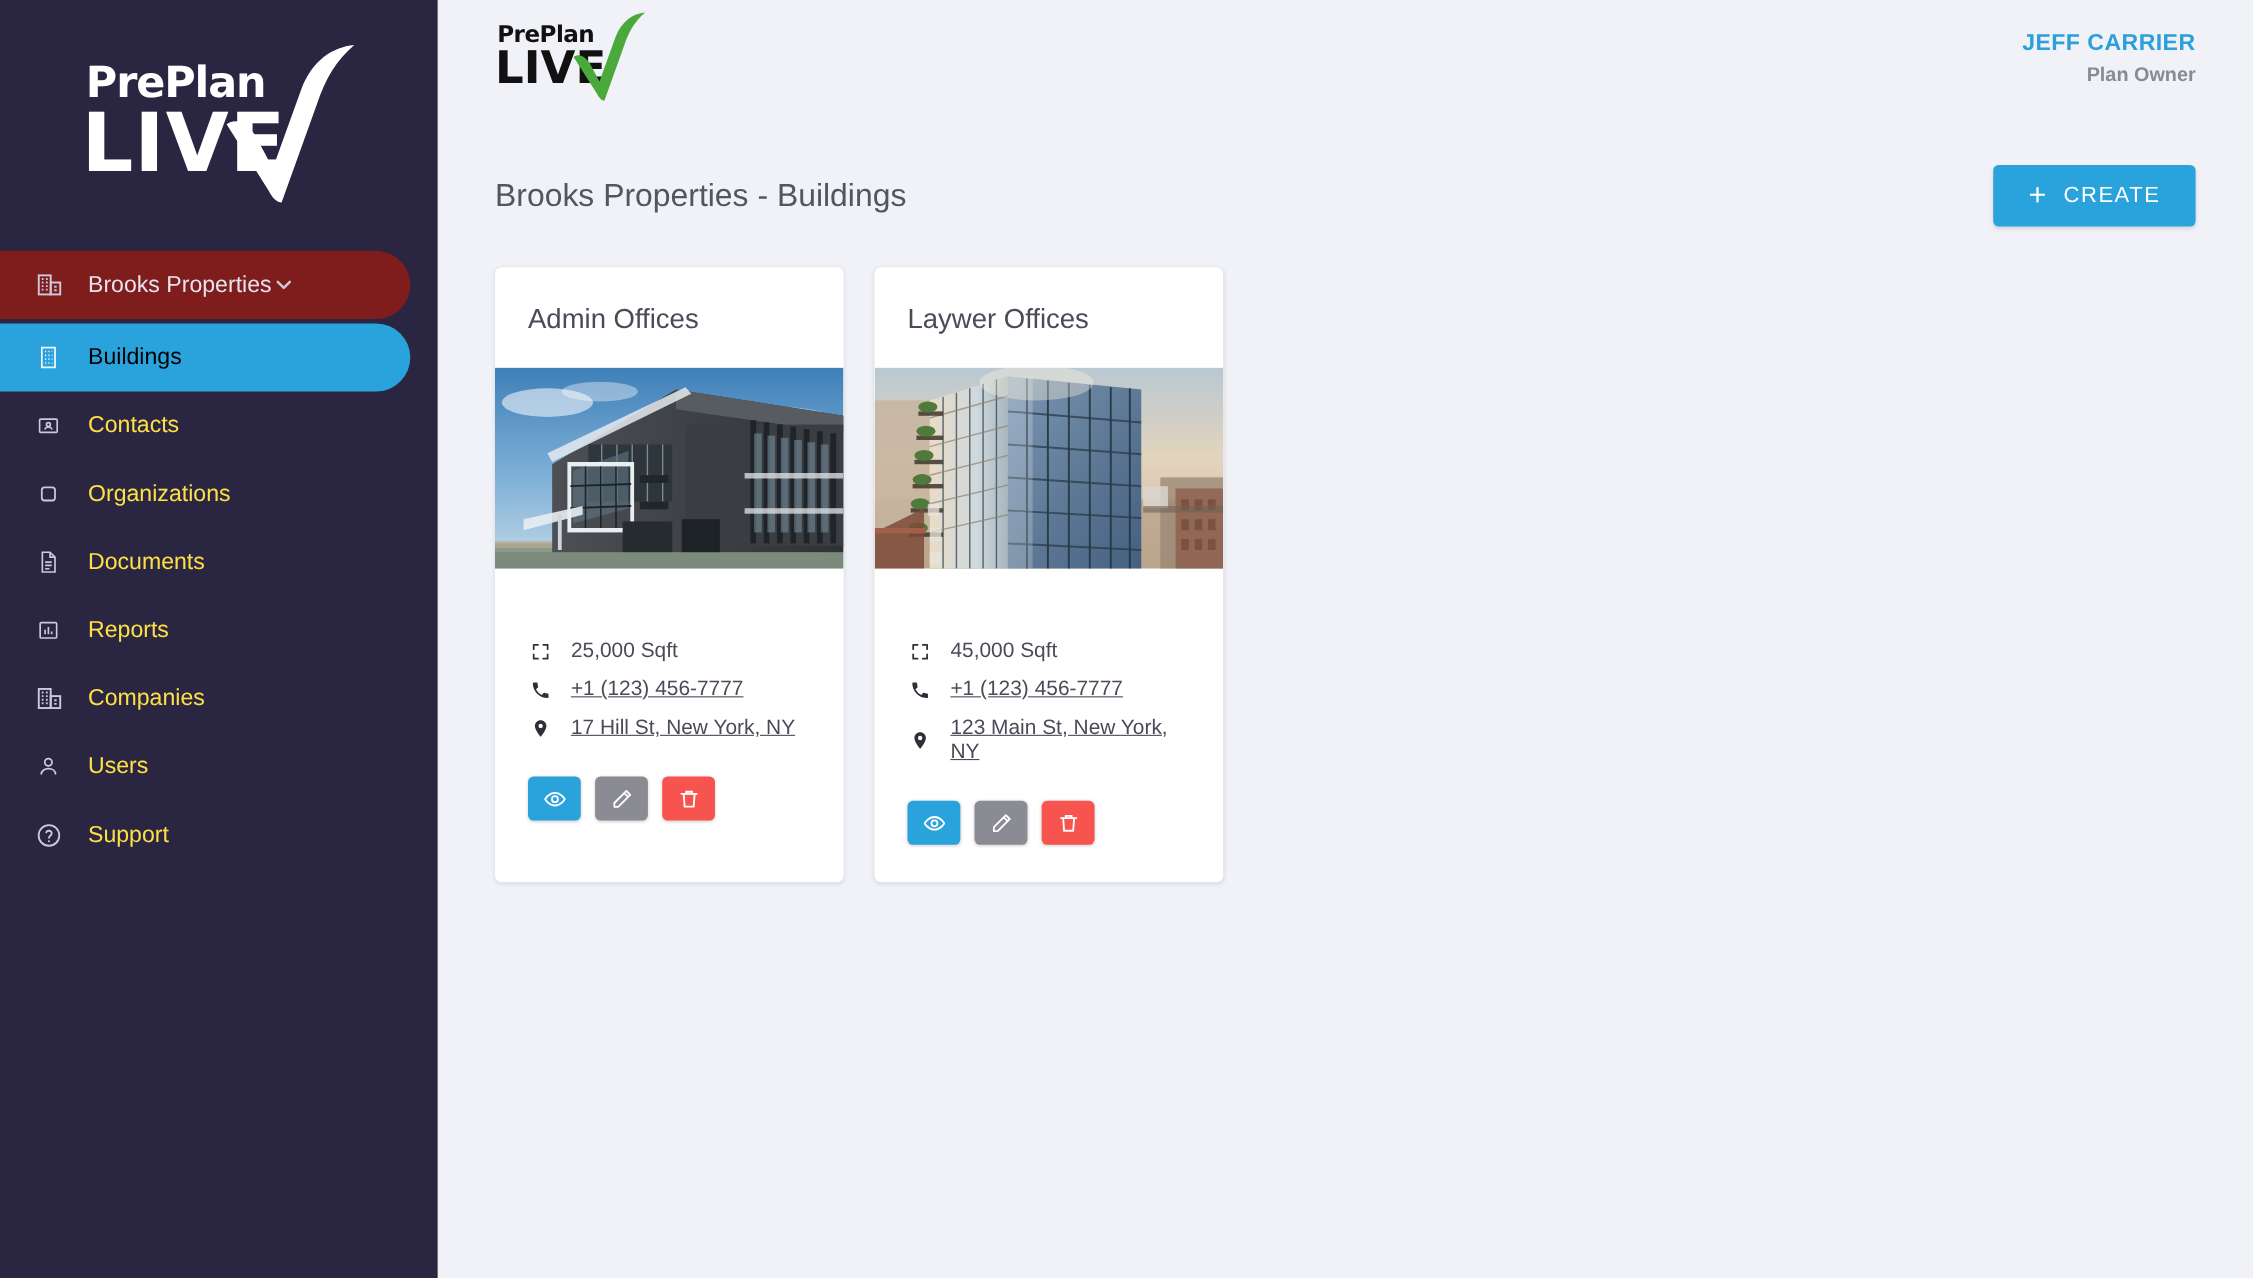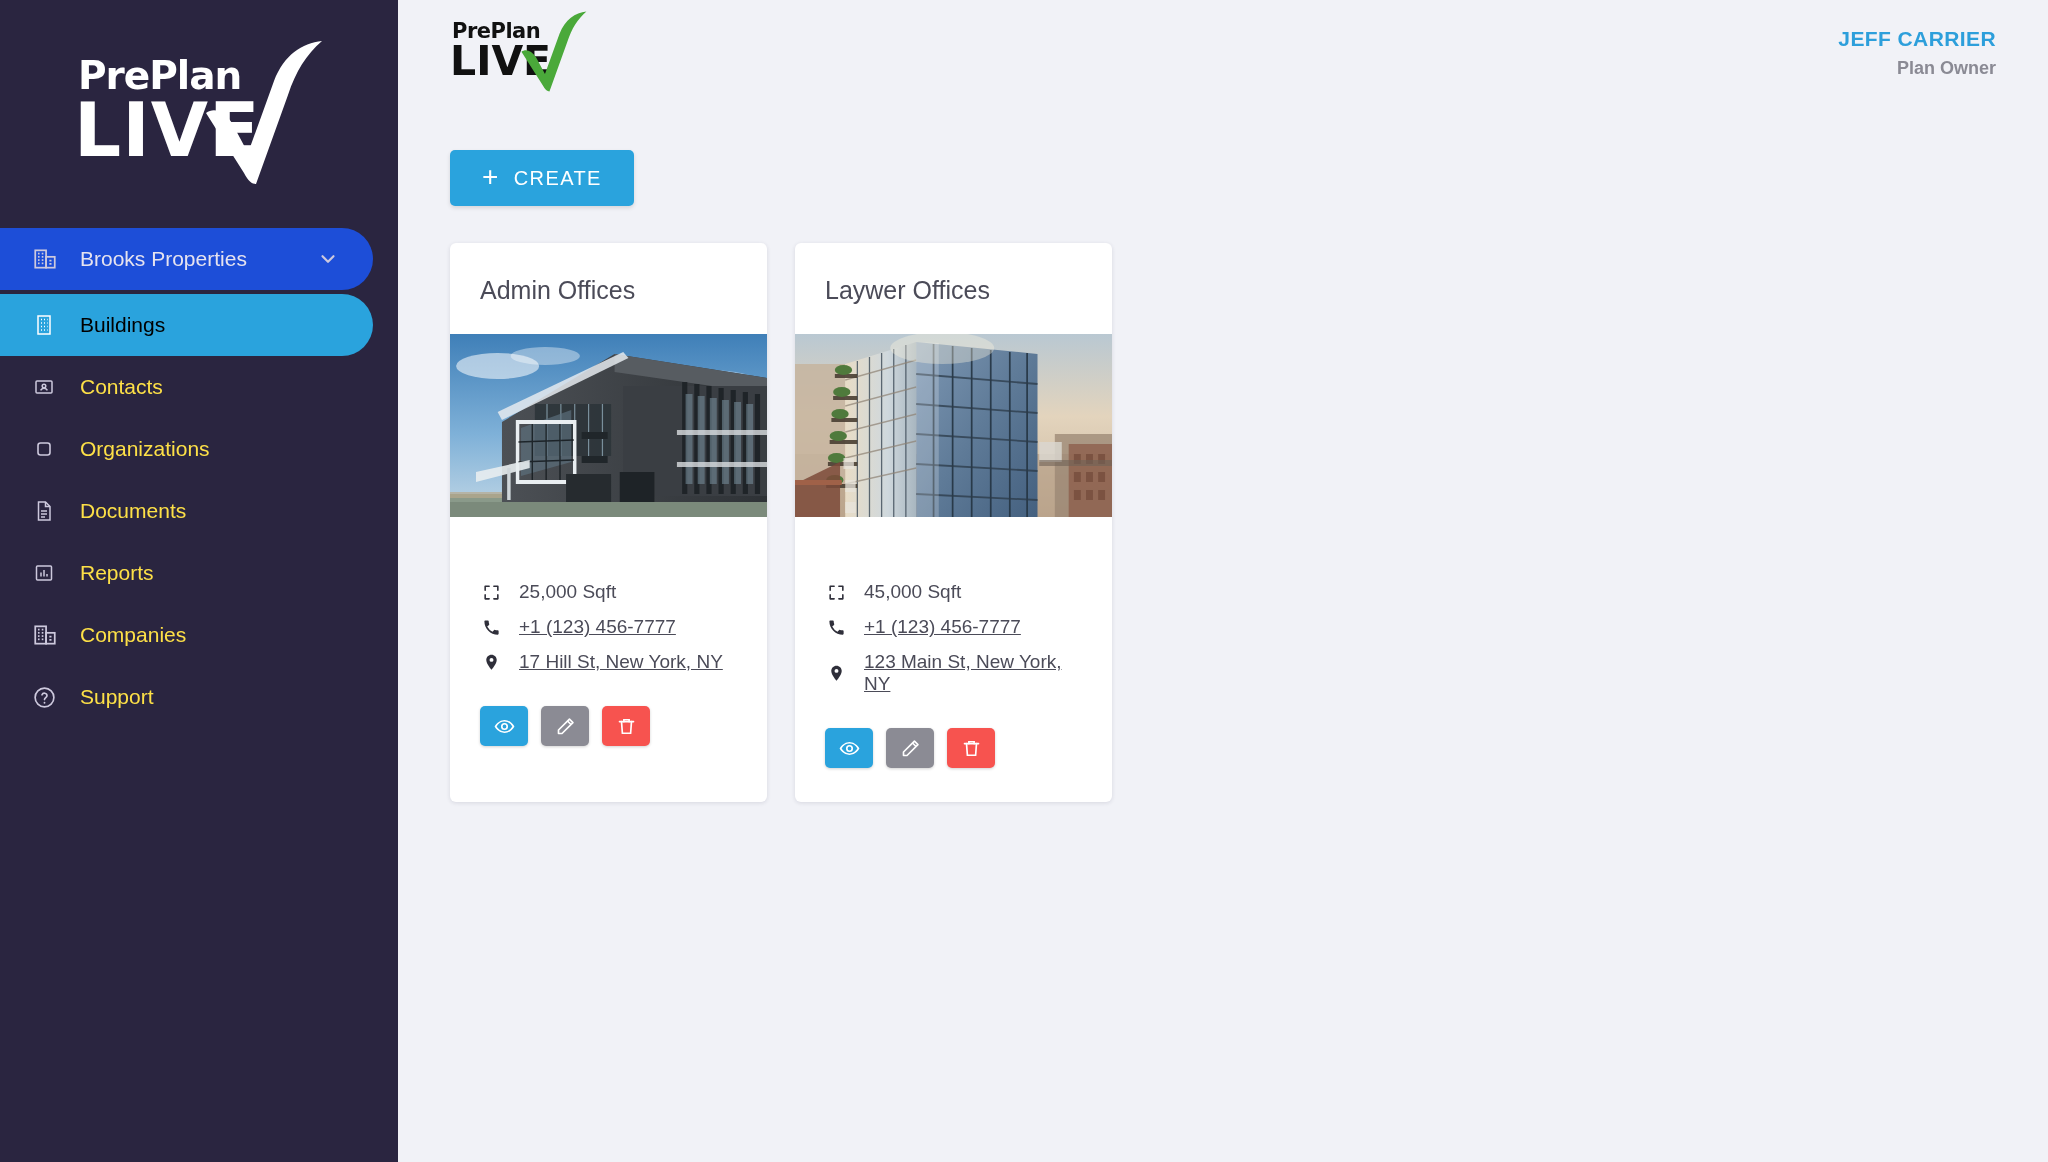--- a/index.html
+++ b/index.html
@@ -95,23 +95,23 @@
     width: 30px;
     min-width: 30px;
     display: flex;
     align-items: center;
     justify-content: flex-start;
     margin-right: 18px;
     color: #cdc9dd;
   }
 
   .nav-item.org {
-    background: #1d4ed8;
+    background: #7f1d1d;
     color: #e6e3ef;
-    justify-content: space-between;
+    justify-content: flex-start;
     padding-right: 26px;
     margin-bottom: 4px;
   }
   .nav-item.org .org-left { display: flex; align-items: center; }
 
   .nav-item.active {
     background: #2aa3dd;
     color: #000000;
   }
   .nav-item.active .nav-ico { color: #ffffff; }
@@ -427,20 +427,29 @@
             <line x1="9" y1="13" x2="10.5" y2="13"></line>
           <line x1="5.5" y1="16" x2="7" y2="16"></line>
             <line x1="9" y1="16" x2="10.5" y2="16"></line>
           <line x1="16" y1="13.5" x2="18" y2="13.5"></line>
             <line x1="16" y1="16.5" x2="18" y2="16.5"></line>
         </svg>
       </span>
       <span>Companies</span>
     </div>
 
+    <div class="nav-item">
+      <span class="nav-ico">
+        <svg width="24" height="24" viewBox="0 0 24 24" fill="none" stroke="currentColor" stroke-width="1.6">
+          <circle cx="12" cy="8" r="3.3"></circle>
+          <path d="M5.5 19c0-3.3 2.9-5.2 6.5-5.2s6.5 1.9 6.5 5.2"></path>
+        </svg>
+      </span>
+      <span>Users</span>
+    </div>
 
     <div class="nav-item">
       <span class="nav-ico">
         <svg width="25" height="25" viewBox="0 0 24 24" fill="none" stroke="currentColor" stroke-width="1.6">
           <circle cx="12" cy="12" r="9"></circle>
           <path d="M9.6 9.4a2.5 2.5 0 0 1 4.8.9c0 1.7-2.4 2.1-2.4 3.7" stroke-linecap="round"></path>
           <circle cx="12" cy="17" r="0.9" fill="currentColor" stroke="none"></circle>
         </svg>
       </span>
       <span>Support</span>
@@ -460,20 +469,21 @@
       </svg>
     </div>
 
     <div class="user-box">
       <div class="user-name">JEFF CARRIER</div>
       <div class="user-role">Plan Owner</div>
     </div>
   </div>
 
   <div class="page-head">
+    <h1 class="page-title">Brooks Properties - Buildings</h1>
     <button class="create-btn">
       <span class="create-plus">+</span>
       <span>CREATE</span>
     </button>
   </div>
 
   <div class="cards">
 
     <div class="card">
       <div class="card-title">Admin Offices</div>

